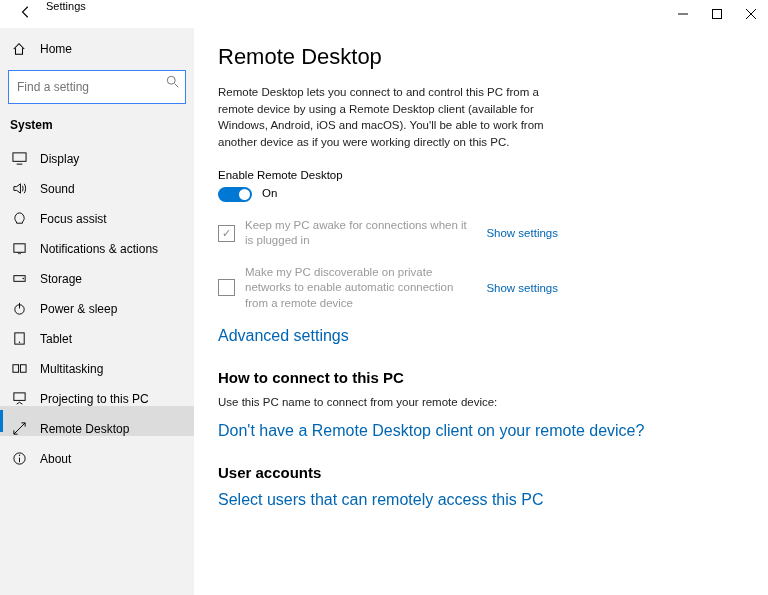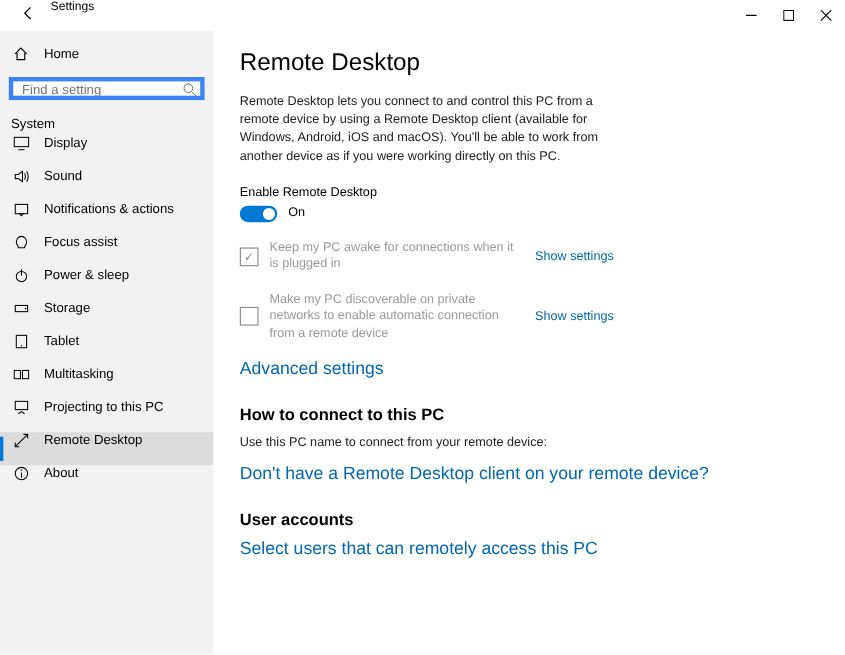--- a/index.html
+++ b/index.html
@@ -6,24 +6,24 @@
 .titlebar{height:28px;display:flex;align-items:flex-start;padding:0 0 0 14px}
 .titlebar .back{width:24px;height:24px;display:flex;align-items:center;justify-content:center;cursor:pointer}
 .titlebar .title{margin-left:8px;font-size:11px}
 .titlebar .spacer{flex:1}
 .winbtn{width:34px;height:28px;display:flex;align-items:center;justify-content:center;cursor:pointer}
 .body{display:flex;height:calc(595px - 28px)}
 .sidebar{width:194px;background:#f2f2f2;padding-top:6px;display:flex;flex-direction:column;overflow-y:auto}
 .home-row{display:flex;align-items:center;height:30px;padding:0 10px;cursor:pointer;font-size:12px}
 .home-row .icon{width:18px;display:flex;justify-content:center;margin-right:12px}
 .searchwrap{margin:6px 8px 8px 8px;position:relative}
-.searchwrap input{width:100%;box-sizing:border-box;height:21px;border:4px solid #3b82f6;background:#fff;padding:0 12px 0 8px;font-size:12px;color:#666}
+.searchwrap input{width:100%;box-sizing:border-box;height:34px;border:1px solid #3b82f6;background:#fff;padding:0 12px 0 8px;font-size:12px;color:#666}
 .searchwrap .sicon{position:absolute;right:6px;top:5px;color:#666}
-.sect-title{font-weight:400;font-size:12px;margin:6px 0 4px 10px}
-.nav-item{display:flex;align-items:flex-start;height:30px;padding:0 10px;cursor:pointer;font-size:12px;position:relative}
+.sect-title{font-weight:700;font-size:12px;margin:6px 0 4px 10px}
+.nav-item{display:flex;align-items:flex-end;height:30px;padding:0 10px;cursor:pointer;font-size:12px;position:relative}
 .nav-item .icon{width:18px;display:flex;justify-content:center;margin-right:12px;color:#222}
 .nav-item.selected{background:#dcdcdc}
 .nav-item.selected::before{content:"";position:absolute;left:0;top:4px;bottom:4px;width:3px;background:#0078d4}
 .main{flex:1;padding:10px 20px 0 24px;overflow-y:auto}
 h1{margin:6px 0 14px 0;font-size:22px;font-weight:400}
 .desc{font-size:11.5px;color:#222;max-width:330px;line-height:1.45}
 .subhdr{font-size:11.5px;margin-top:18px}
 .toggle-row{display:flex;align-items:flex-start;margin-top:6px}
 .toggle{width:34px;height:15px;border-radius:8px;background:#0078d4;position:relative;cursor:pointer}
 .toggle::after{content:"";position:absolute;right:2px;top:2px;width:11px;height:11px;border-radius:50%;background:#fff}
@@ -101,51 +101,51 @@
           <svg width="15" height="15" viewBox="0 0 16 16">
             <path d="M2 6v4h3l4 3V3L5 6H2z" stroke="#000" fill="none"></path>
             <path d="M11 5c1 1 1 5 0 6M13 3c2 2 2 8 0 10" stroke="#000" fill="none"></path>
           </svg>
         </span>
     <span>Sound</span>
   </div>
   <div class="nav-item">
     <span class="icon">
           <svg width="15" height="15" viewBox="0 0 16 16">
+            <path d="M8 2c3 0 5 3 5 6 0 2-2 3-2 5H5c0-2-2-3-2-5 0-3 2-6 5-6z" stroke="#000" fill="none"></path>
+          </svg>
+        </span>
+    <span>Focus assist</span>
+  </div>
+  <div class="nav-item">
+    <span class="icon">
+          <svg width="15" height="15" viewBox="0 0 16 16">
             <rect x="2" y="3" width="12" height="9" stroke="#000" fill="none"></rect>
             <path d="M6 12l2 2 2-2" stroke="#000" fill="none"></path>
           </svg>
         </span>
     <span>Notifications &amp; actions</span>
   </div>
   <div class="nav-item">
     <span class="icon">
           <svg width="15" height="15" viewBox="0 0 16 16">
-            <path d="M8 2c3 0 5 3 5 6 0 2-2 3-2 5H5c0-2-2-3-2-5 0-3 2-6 5-6z" stroke="#000" fill="none"></path>
-          </svg>
-        </span>
-    <span>Focus assist</span>
+            <rect x="2" y="5" width="12" height="6" stroke="#000" fill="none"></rect>
+            <circle cx="12" cy="8" r="0.8" fill="#000"></circle>
+          </svg>
+        </span>
+    <span>Storage</span>
   </div>
   <div class="nav-item">
     <span class="icon">
           <svg width="15" height="15" viewBox="0 0 16 16">
             <circle cx="8" cy="9" r="5" stroke="#000" fill="none"></circle>
             <line x1="8" y1="2" x2="8" y2="8" stroke="#000"></line>
           </svg>
         </span>
     <span>Power &amp; sleep</span>
-  </div>
-  <div class="nav-item">
-    <span class="icon">
-          <svg width="15" height="15" viewBox="0 0 16 16">
-            <rect x="2" y="5" width="12" height="6" stroke="#000" fill="none"></rect>
-            <circle cx="12" cy="8" r="0.8" fill="#000"></circle>
-          </svg>
-        </span>
-    <span>Storage</span>
   </div>
   <div class="nav-item">
     <span class="icon">
           <svg width="15" height="15" viewBox="0 0 16 16">
             <rect x="3" y="2" width="10" height="12" stroke="#000" fill="none"></rect>
             <circle cx="8" cy="12" r="0.7"></circle>
           </svg>
         </span>
     <span>Tablet</span>
   </div>

